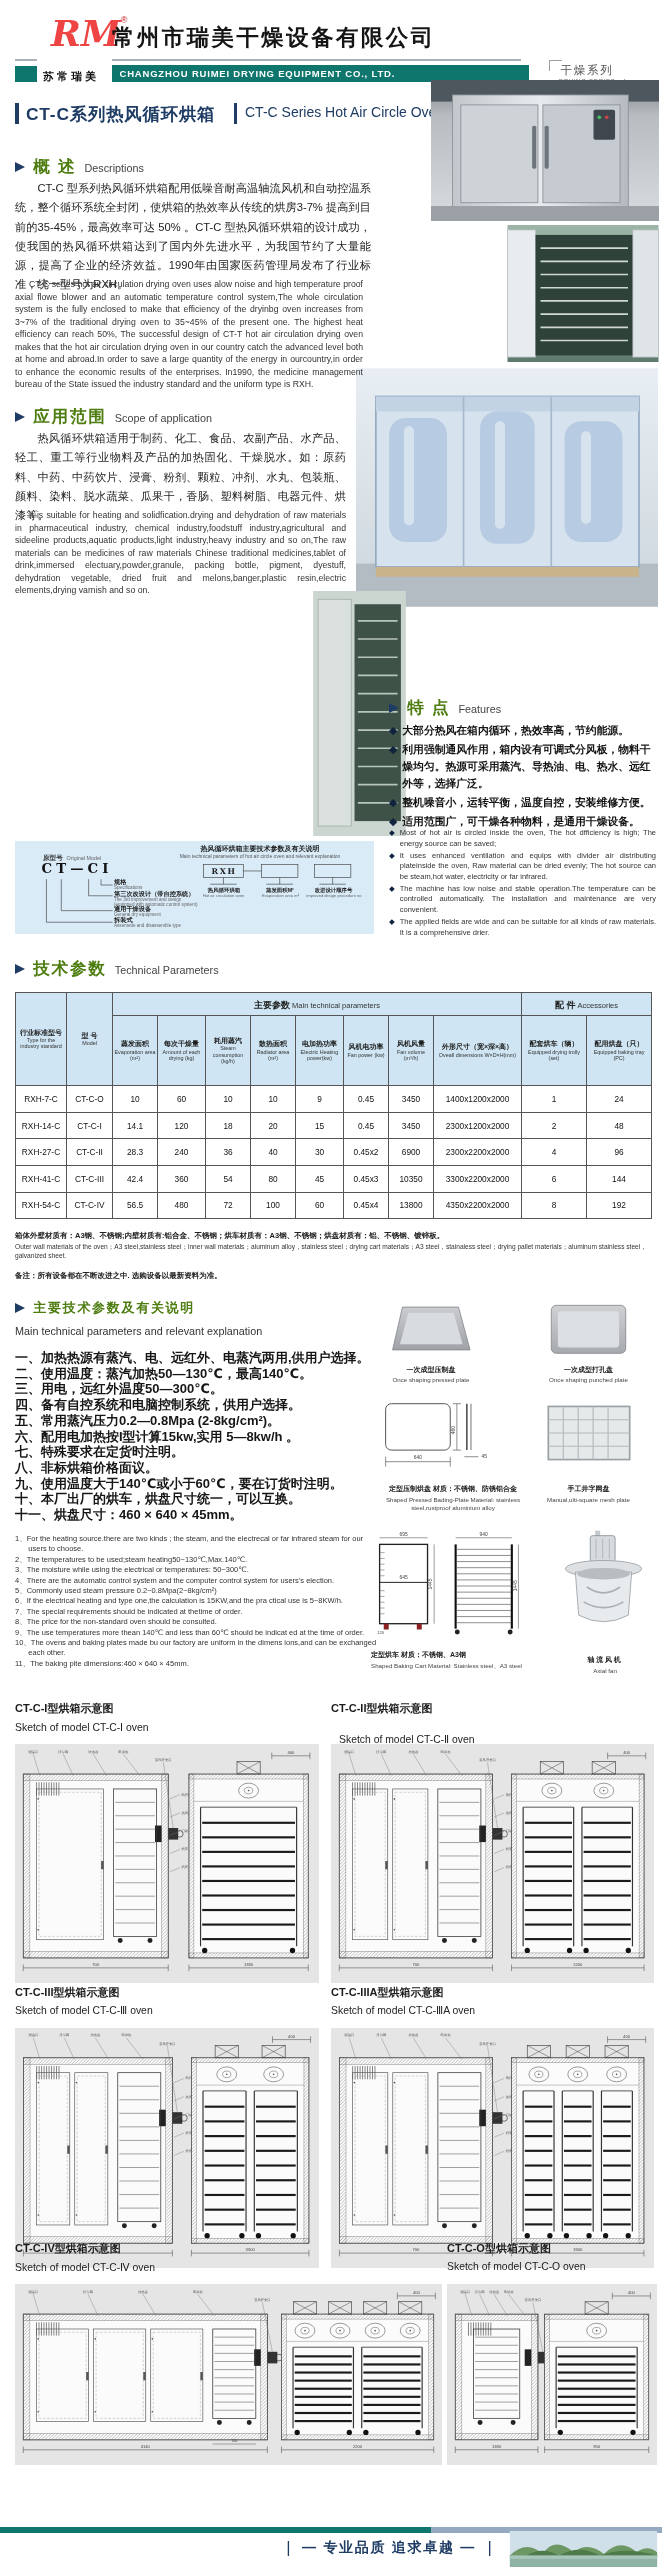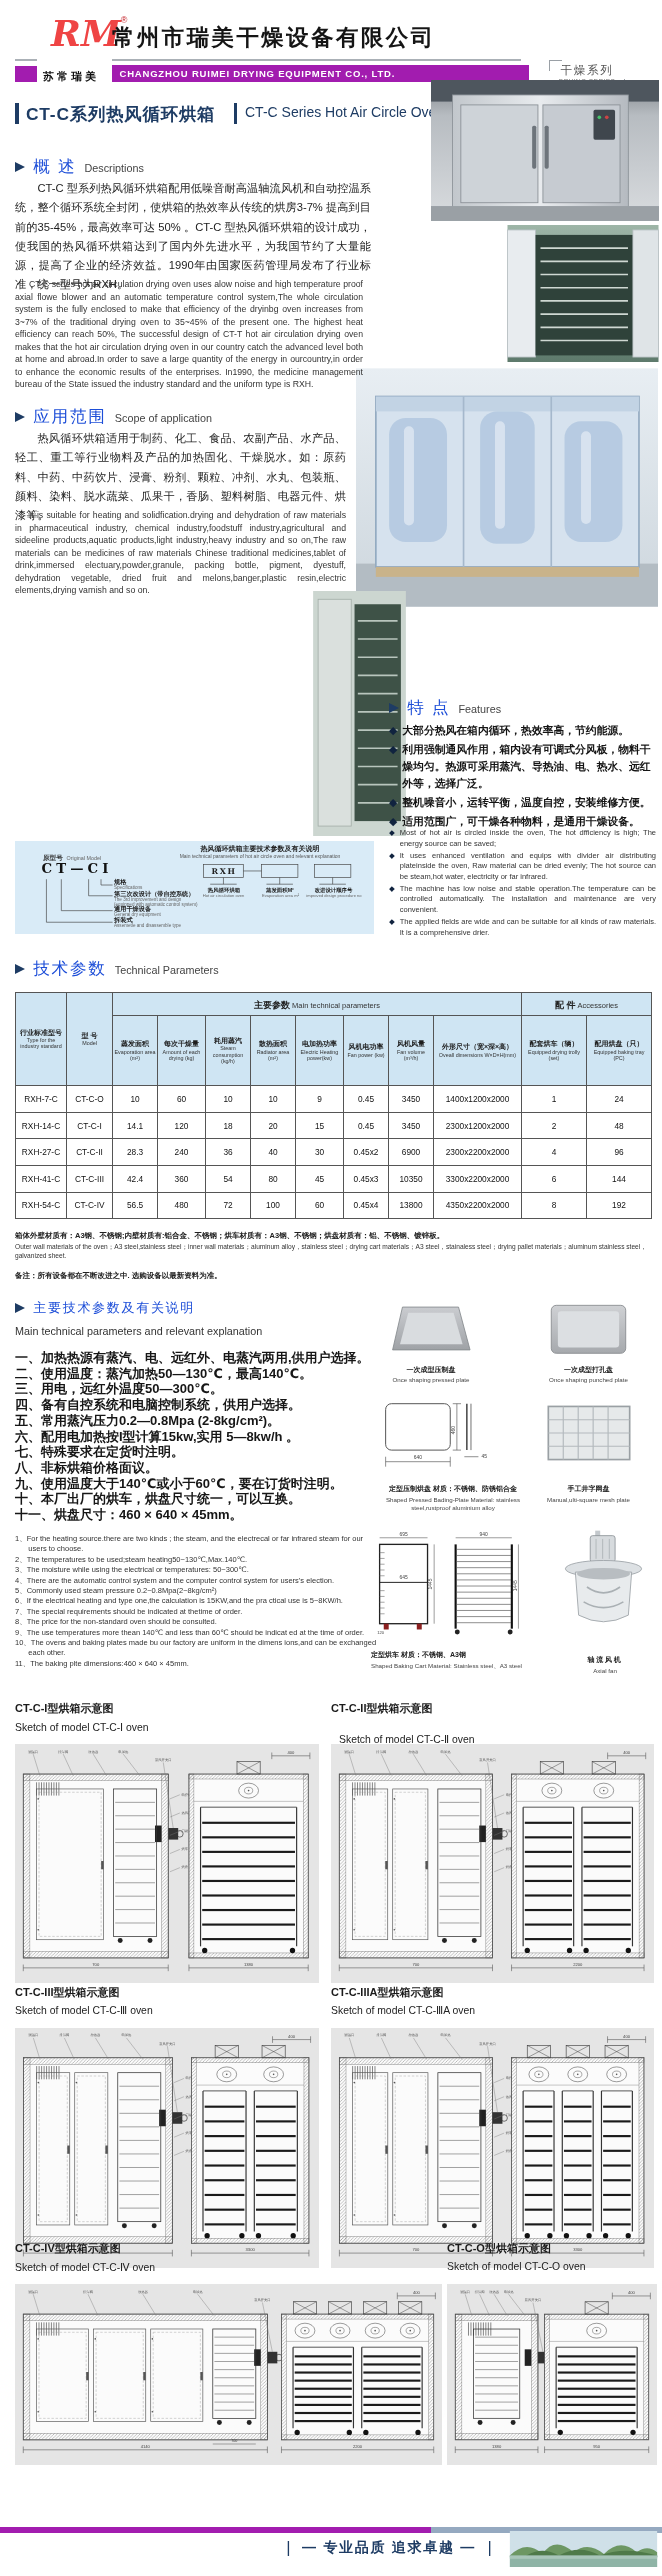--- a/index.html
+++ b/index.html
@@ -1,39 +1,39 @@
 <!DOCTYPE html>
 <html style="font-size:13.3px"><head>
 <meta charset="utf-8">
 <style>
   html,body{margin:0;padding:0;background:#ffffff;}
   .page{position:relative;width:663px;height:2576px;background:#fff;overflow:hidden;
         font-family:"Liberation Sans","DejaVu Sans",sans-serif;color:#222;}
   .abs{position:absolute;}
   
-  .navy{background:#a21caf;}
+  .navy{background:#0f766e;}
   .logo-rm{font-family:"DejaVu Serif",serif;font-style:italic;font-weight:bold;color:#ef4444;font-size:36px;line-height:1;}
   .logo-reg{font-size:9px;color:#c4232a;vertical-align:top;}
   .logo-sub{font-size:10.8px;font-weight:bold;letter-spacing:3.3px;color:#111;}
   .company-cn{font-family:"DejaVu Serif",serif;font-weight:bold;font-size:22.4px;letter-spacing:2.5px;color:#151515;}
   .en-bar{color:#fff;font-size:9.5px;font-weight:bold;letter-spacing:0.8px;line-height:17.4px;padding-left:7.5px;}
   .series-box{width:76px;height:30px;}
   .corner-tl{position:absolute;left:0;top:0;width:11.6px;height:10px;border-left:1.7px solid #9aa0a6;border-top:1.7px solid #9aa0a6;}
   .corner-br{position:absolute;right:0;bottom:0;width:11.6px;height:10px;border-right:1.7px solid #9aa0a6;border-bottom:1.7px solid #9aa0a6;}
   .series-cn{font-size:11.6px;color:#555;letter-spacing:1.7px;text-align:center;}
   .series-en{font-size:6.6px;color:#777;text-align:center;letter-spacing:0.4px;}
   .gline{background:#aab0b6;height:1.7px;}
   
   .tbar{width:4.1px;height:21px;background:#1e3c64;}
   .title-cn{font-size:17.4px;font-weight:bold;color:#1e3c64;letter-spacing:0.8px;}
   .title-en{font-size:14px;color:#1e3c64;}
   
   .sec-head{display:flex;align-items:baseline;gap:8.3px;}
   .tri{width:0;height:0;border-left:10px solid #1e3c64;border-top:5.8px solid transparent;border-bottom:5.8px solid transparent;align-self:center;}
-  .sec-cn{font-size:16.6px;font-weight:normal;color:#1d4ed8;letter-spacing:1.7px;}
+  .sec-cn{font-size:16.6px;font-weight:bold;color:#4d7c0f;letter-spacing:1.7px;}
   .sec-en{font-size:10.8px;color:#444;}
   .para-cn{font-size:11.2px;line-height:1.72;color:#1d1d1d;text-align:justify;text-indent:2em;}
   .para-en{font-size:8.7px;line-height:1.44;color:#333;text-align:justify;text-indent:1.6em;}
   
   .feat-cn-item{display:flex;gap:5px;font-size:10.8px;line-height:1.55;color:#141414;font-weight:bold;}
   .feat-en-item{display:flex;gap:5px;font-size:7.5px;line-height:1.4;color:#333;text-align:justify;}
   .blt{color:#10233f;flex:0 0 auto;}
   
   .mbox{background:#d9ebf7;}
   .m-label-cn{font-size:6.6px;font-weight:bold;color:#333;}

